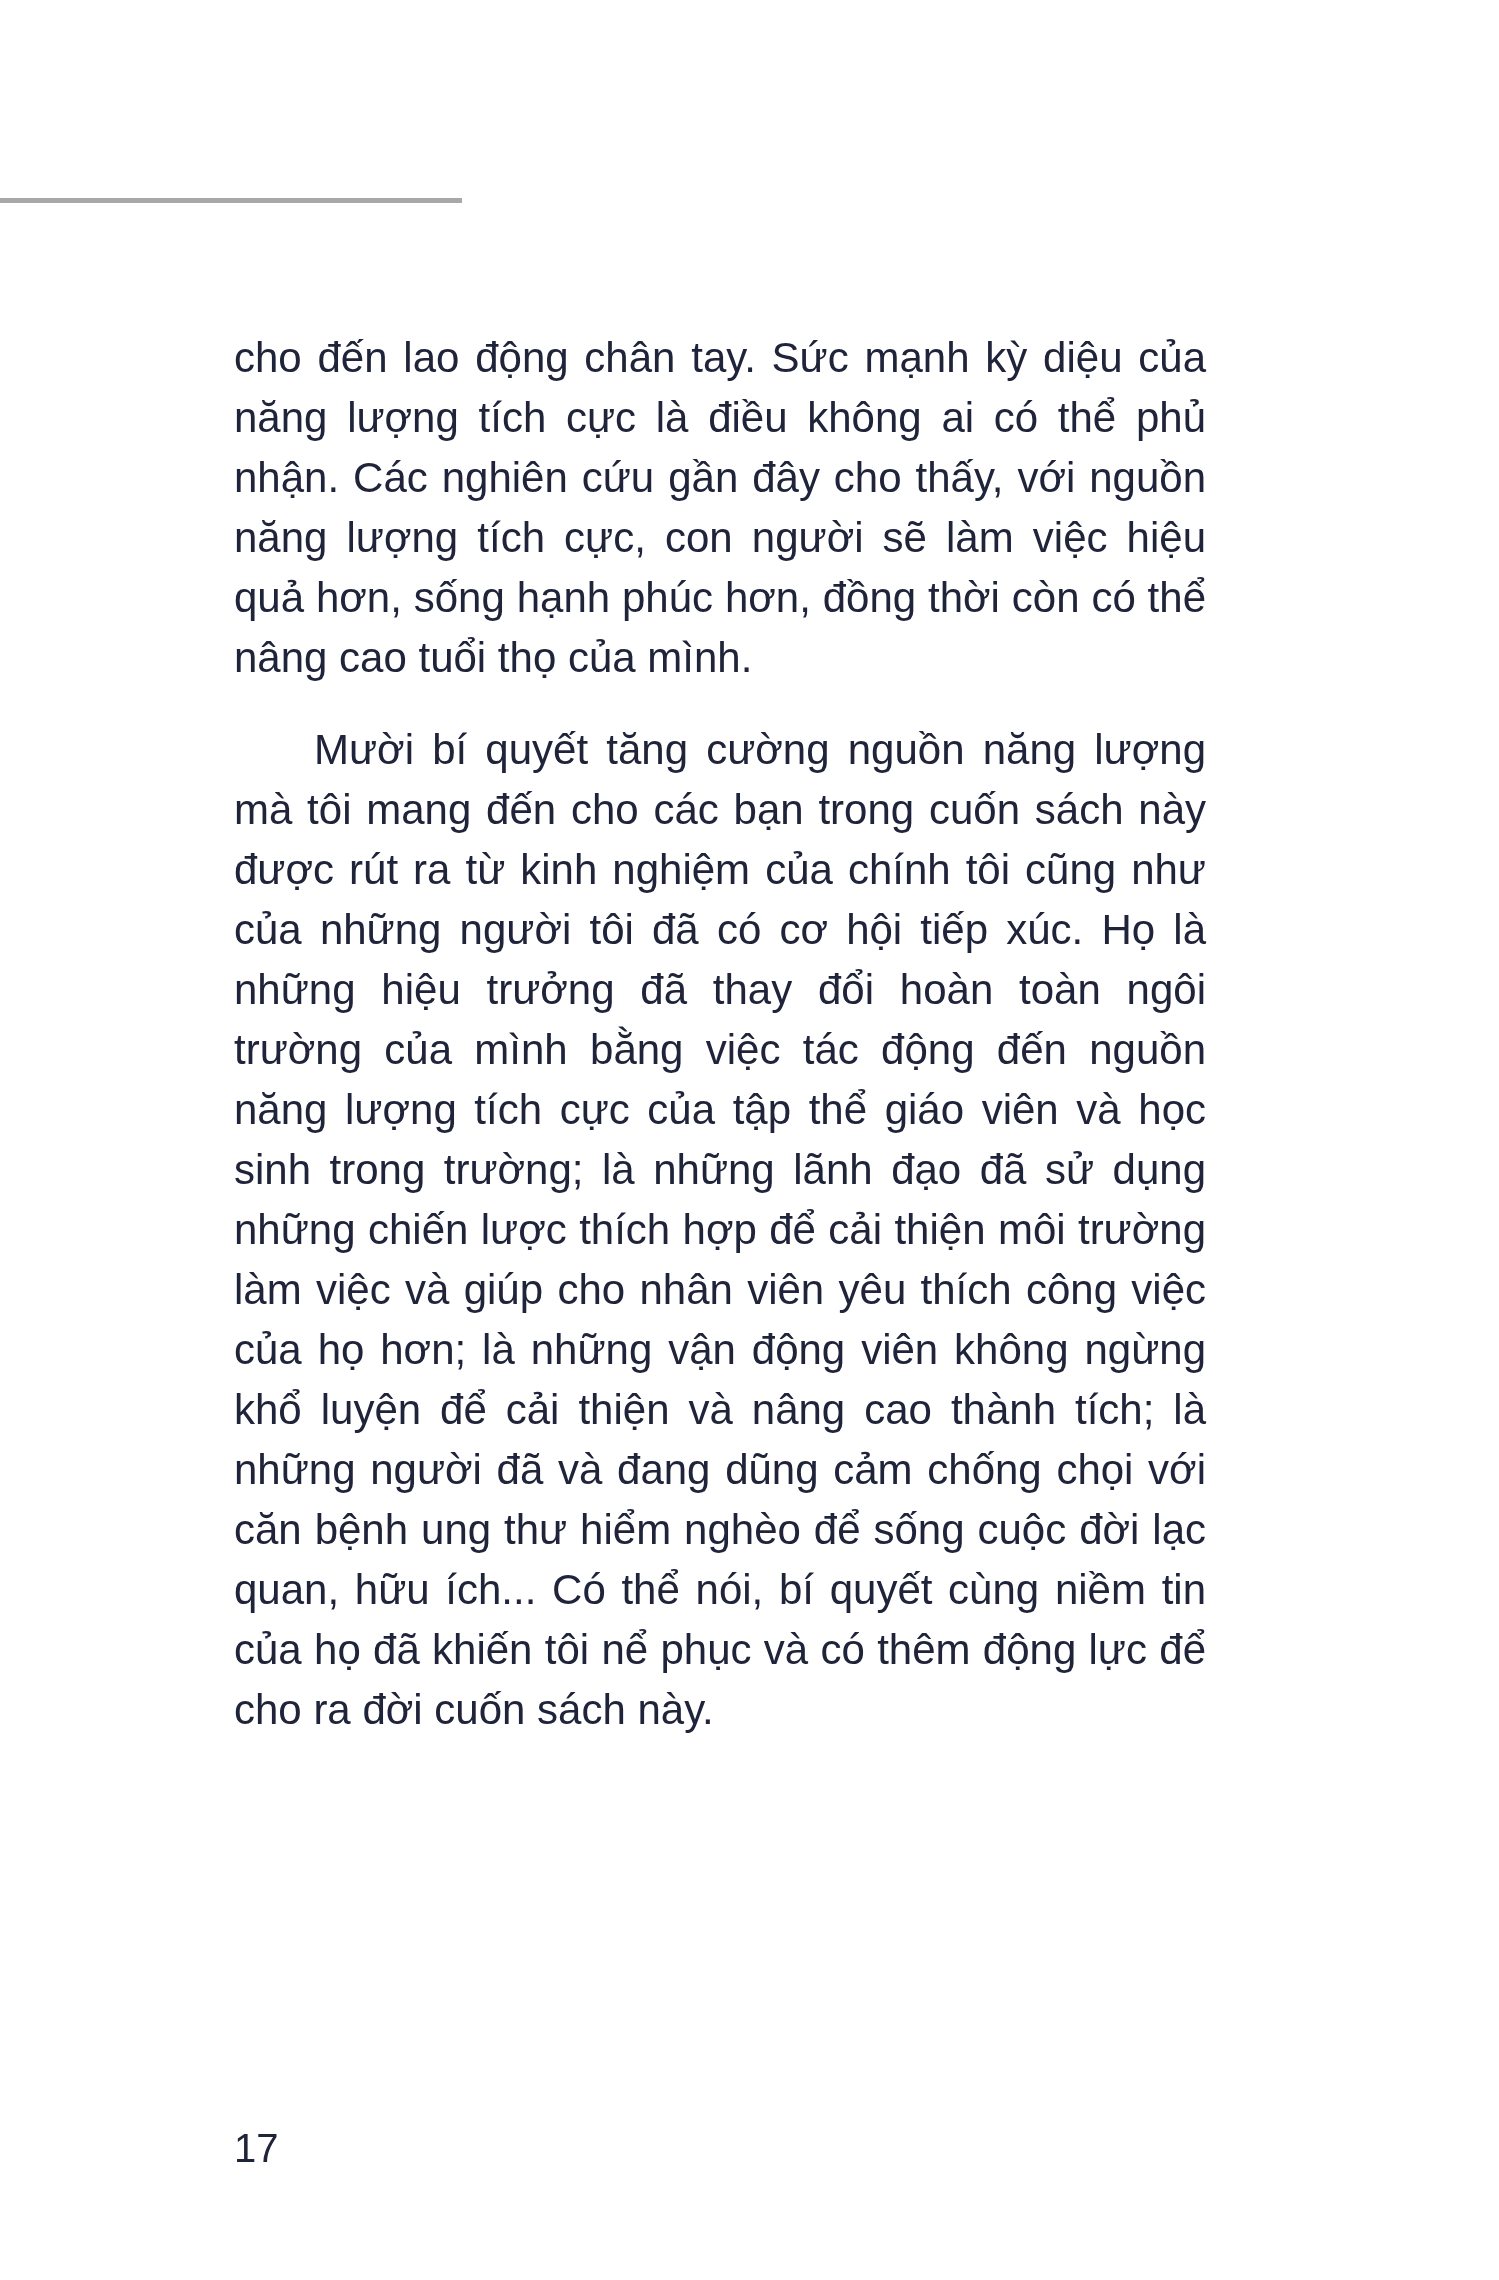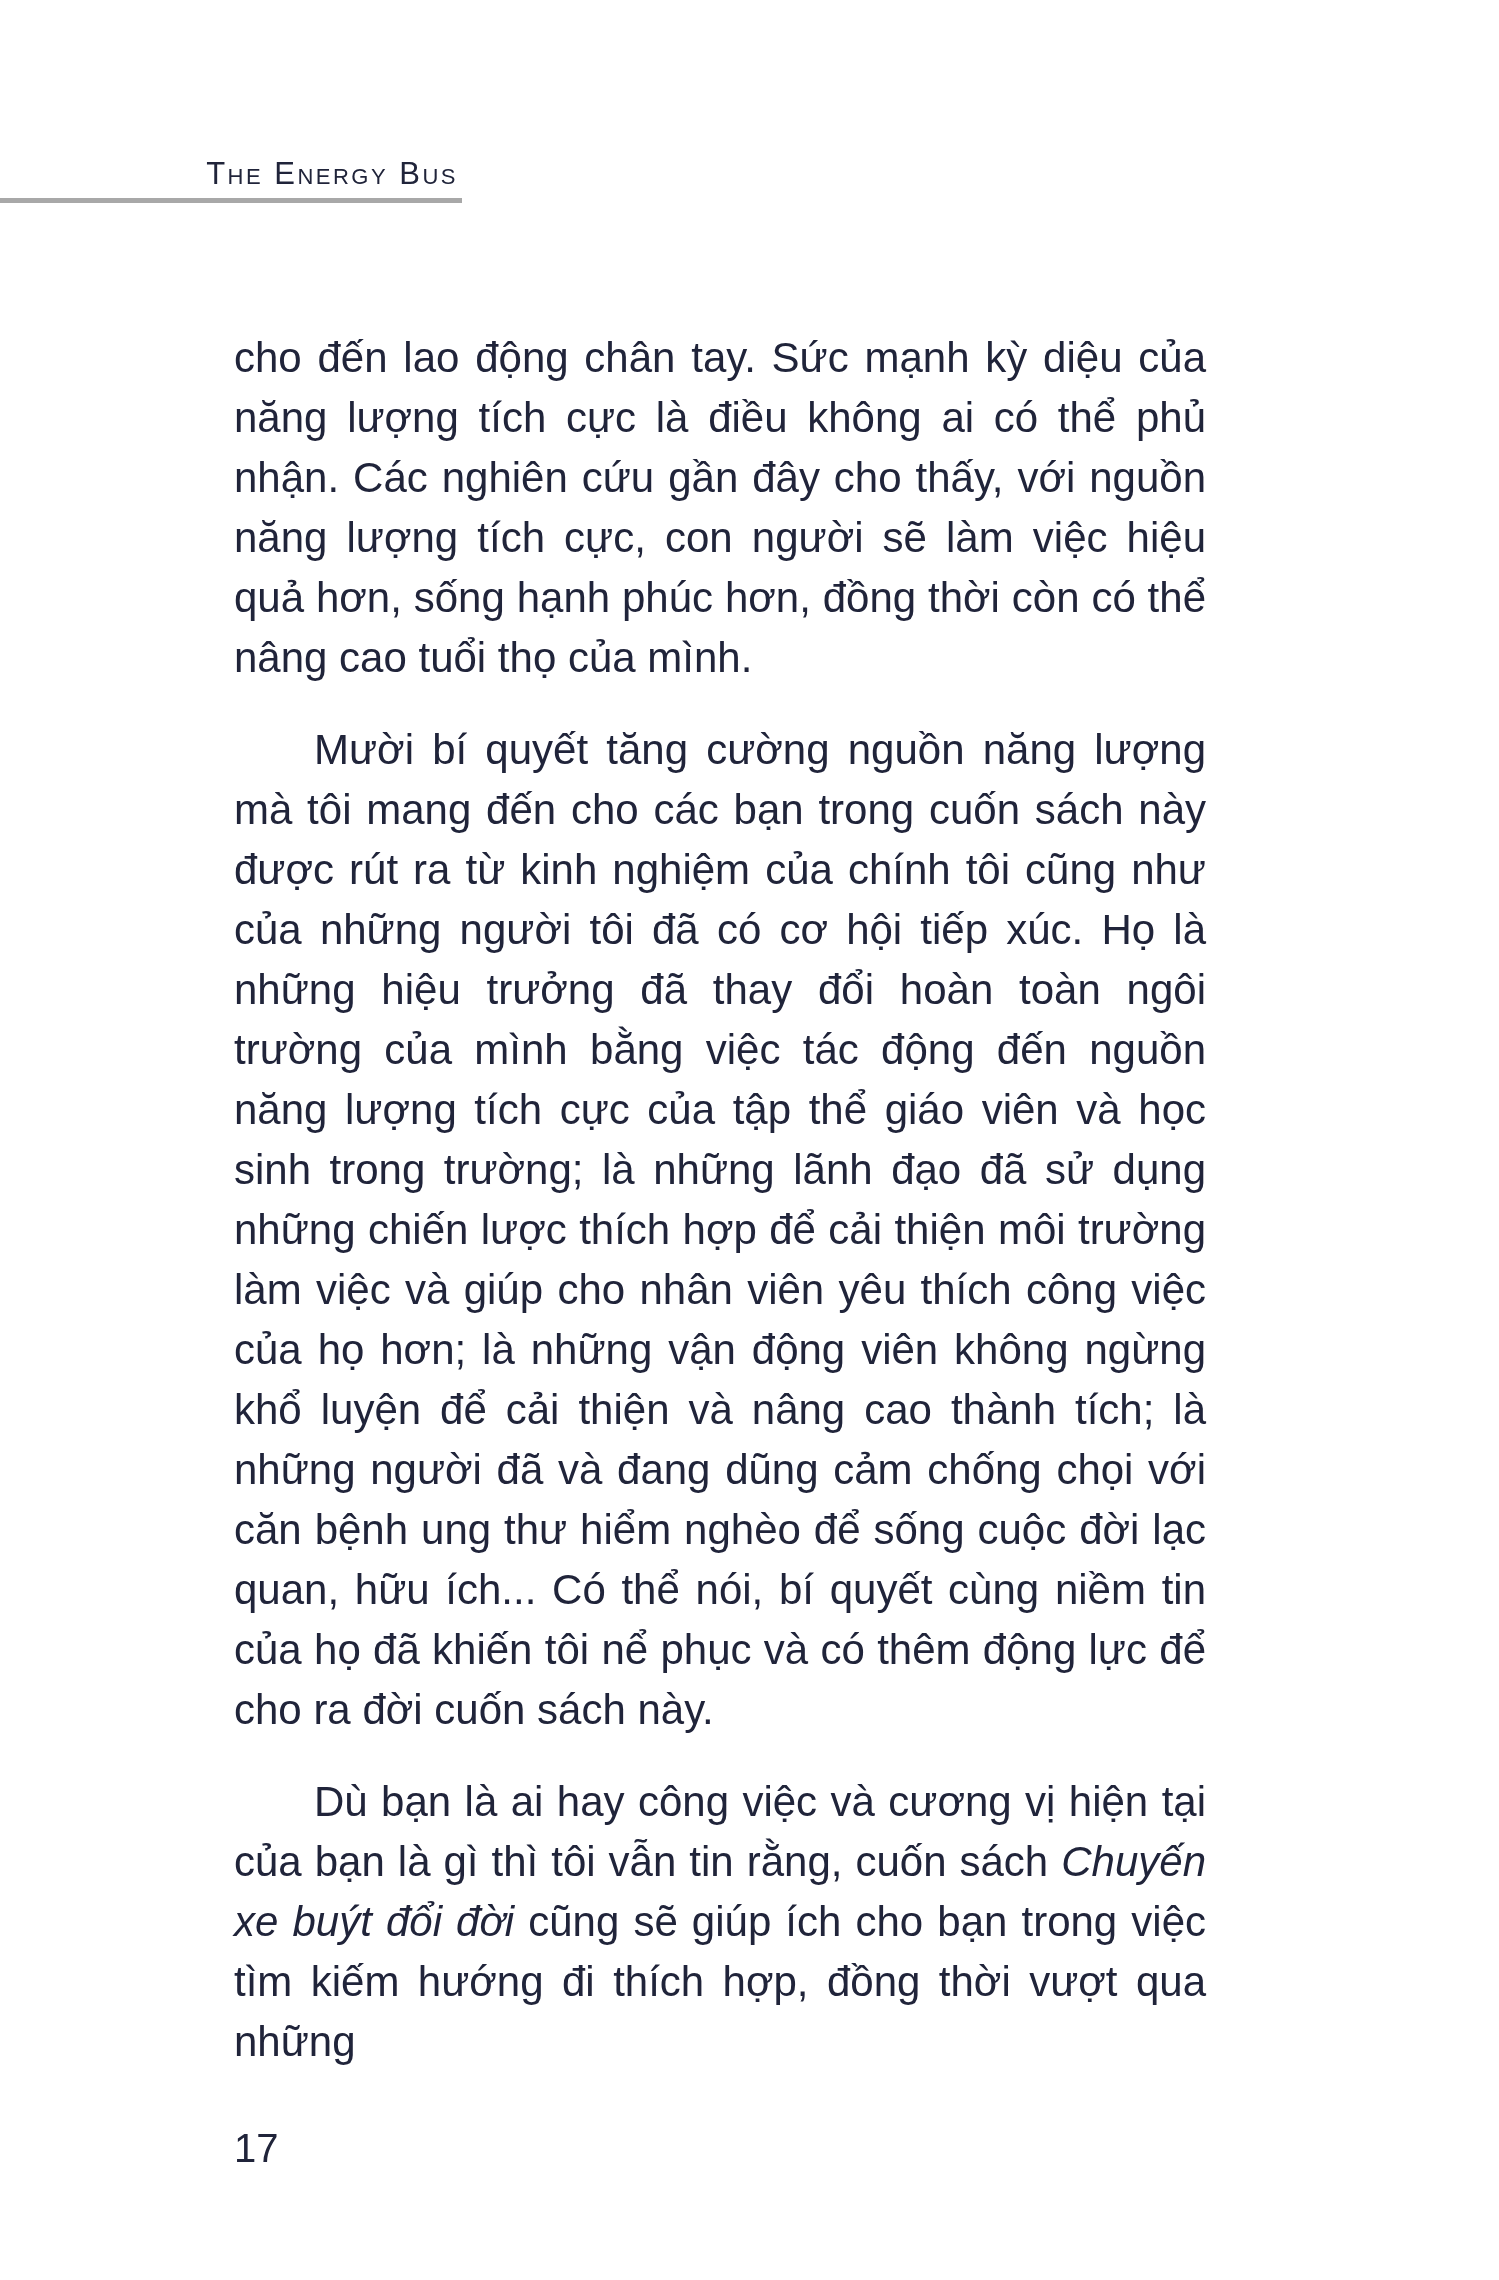--- a/index.html
+++ b/index.html
@@ -72,25 +72,23 @@
     left: 234px;
     font-size: 40px;
     color: #20243a;
   }
 </style>
 </head>
 <body>
 
 <div class="page">
 
-  <div class="running-header">The Energy Bus</div>
 
   <div class="header-rule"></div>
 
   <div class="body-text">
       <p class="para"><span>cho đến lao động chân tay. Sức mạnh kỳ diệu của năng lượng tích cực là điều không ai có thể phủ nhận. Các nghiên cứu gần đây cho thấy, với nguồn năng lượng tích cực, con người sẽ làm việc hiệu quả hơn, sống hạnh phúc hơn, đồng thời còn có thể nâng cao tuổi thọ của mình.</span></p>
       <p class="para indent"><span>Mười bí quyết tăng cường nguồn năng lượng mà tôi mang đến cho các bạn trong cuốn sách này được rút ra từ kinh nghiệm của chính tôi cũng như của những người tôi đã có cơ hội tiếp xúc. Họ là những hiệu trưởng đã thay đổi hoàn toàn ngôi trường của mình bằng việc tác động đến nguồn năng lượng tích cực của tập thể giáo viên và học sinh trong trường; là những lãnh đạo đã sử dụng những chiến lược thích hợp để cải thiện môi trường làm việc và giúp cho nhân viên yêu thích công việc của họ hơn; là những vận động viên không ngừng khổ luyện để cải thiện và nâng cao thành tích; là những người đã và đang dũng cảm chống chọi với căn bệnh ung thư hiểm nghèo để sống cuộc đời lạc quan, hữu ích... Có thể nói, bí quyết cùng niềm tin của họ đã khiến tôi nể phục và có thêm động lực để cho ra đời cuốn sách này.</span></p>
-      <p class="para indent"><span>Dù bạn là ai hay công việc và cương vị hiện tại của bạn là gì thì tôi vẫn tin rằng, cuốn sách </span><em>Chuyến xe buýt đổi đời</em><span> cũng sẽ giúp ích cho bạn trong việc tìm kiếm hướng đi thích hợp, đồng thời vượt qua những</span></p>
     </div>
 
   <div class="page-number">17</div>
 
 </div>
 
 </body></html>

